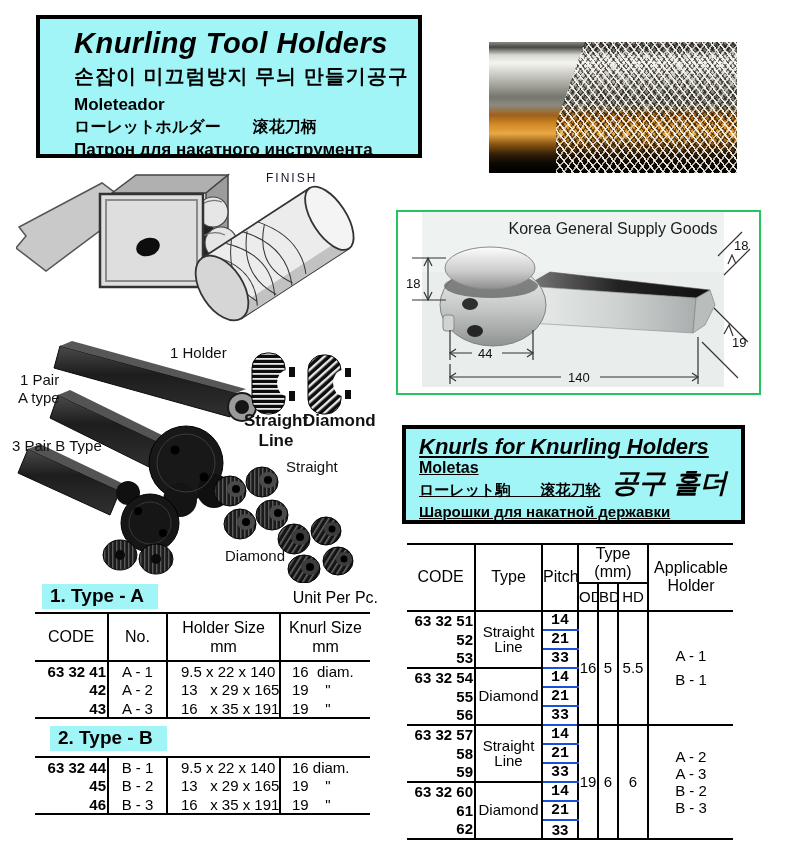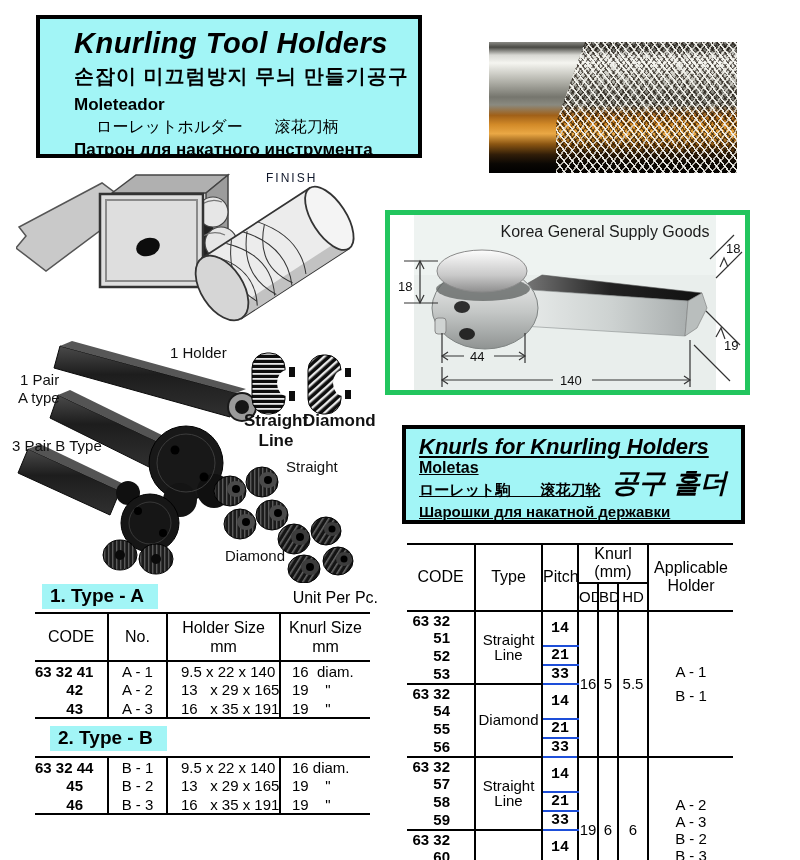--- a/index.html
+++ b/index.html
@@ -8,21 +8,21 @@
     font-family:"Liberation Sans", sans-serif; color:#000;
   }
   .abs { position:absolute; }
 
   
   .title-box { background:#a2f5f6; border:4px solid #000; box-sizing:border-box; }
   #box1 { left:36px; top:15px; width:386px; height:143px; padding:9px 0 0 34px; }
   #box1 .t-main { font-size:29px; font-weight:bold; font-style:italic; letter-spacing:.5px; line-height:1.1; }
   #box1 .t-kr   { font-size:20px; font-weight:bold; margin-top:3px; letter-spacing:1px; }
   #box1 .t-es   { font-size:17px; font-weight:600; margin-top:5px; }
-  #box1 .t-jp   { font-size:16px; font-weight:400; margin-top:2px;margin-left:22px; }
+  #box1 .t-jp   { font-size:16px; font-weight:700; margin-top:2px; }
   #box1 .t-ru   { font-size:17px; font-weight:600; margin-top:2px; }
 
   #box2 { left:402px; top:425px; width:343px; height:99px; padding:6px 0 0 13px;text-decoration:underline; }
   #box2 .t-main { font-size:22px; font-weight:bold; font-style:italic; line-height:1.1; }
   #box2 .t-es   { font-size:16px; font-weight:600; margin-top:0; }
   #box2 .t-jp   { font-size:15px; font-weight:600; margin-top:4px; }
   #box2 .t-ru   { font-size:15px; font-weight:600; margin-top:3px; }
   #box2 .t-kr-big { position:absolute; right:14px; top:36px; font-size:27px; font-weight:bold; font-style:italic; }
 
   
@@ -40,21 +40,21 @@
       repeating-linear-gradient(52deg,  rgba(20,12,4,.55) 2.5px 4px, transparent 4px 6.5px),
       repeating-linear-gradient(-52deg, rgba(20,12,4,.45) 2.5px 4px, transparent 4px 6.5px);
     clip-path:polygon(16% 0, 100% 0, 100% 100%, 0 100%, 0 62%);
   }
 
   
   #finish-label { left:266px; top:171px; font-size:12px; letter-spacing:2px; color:#0f172a; }
   #finish-art { left:16px; top:166px; }
 
   
-  .blue-frame { left:385px; top:210px; width:365px; height:185px; border:5px solid #22c55e; box-sizing:border-box; background:#fff;text-decoration:underline; }
+  .blue-frame { left:396px; top:210px; width:365px; height:185px; border:2px solid #22c55e; box-sizing:border-box; background:#fff;text-decoration:underline; }
 
   
   #tools-art { left:8px; top:333px; }
   .tool-label { position:absolute; font-size:15px; color:#111; line-height:1.15; }
   .tool-label.big { font-size:17px; font-weight:bold; text-align:center; }
 
   
   .sec-head { position:absolute; font-size:19px; font-weight:bold; background:#a2f5f6; padding:1px 14px 2px 8px; }
   #unit-note { left:268px; top:589px; width:110px; font-size:16px; text-align:right; }
 
@@ -66,35 +66,35 @@
   .sb { border-bottom:2px solid #000; }
   .gb { border-bottom:2px solid #000; }
 
   
   .tAB { position:absolute; left:35px; width:335px; border-top:2px solid #000; border-bottom:2px solid #000; }
   #table-a { top:612px; }
   #table-b { top:756px; }
   .tAB thead th { border-bottom:2px solid #000; height:46px; font-size:16px; line-height:1.2; vertical-align:middle; }
   .tAB tbody tr { height:19px; }
   .tAB td { font-size:15px; vertical-align:middle; white-space:pre; }
-  .tAB td.code { text-align:right; padding-right:24px; font-weight:bold; }
+  .tAB td.code { text-align:right; padding-right:1px; font-weight:bold; }
   .tAB td.no   { text-align:center; }
   .tAB td.hs   { padding-left:13px; }
   .tAB td.ks   { padding-left:11px; }
 
   
   #knurl-table { position:absolute; left:407px; top:543px; width:326px;
                  border-top:2px solid #000; border-bottom:2px solid #000; }
   #knurl-table th { font-size:16px; vertical-align:middle; line-height:1.15; }
   #knurl-table thead th { border-bottom:2px solid #000; }
   #knurl-table .tier1 th { height:30px; }
   #knurl-table .tier2 th { height:26px; font-size:15px; }
   #knurl-table tbody tr { height:17px; }
   #knurl-table td { font-size:15px; vertical-align:middle; text-align:center; }
-  #knurl-table td.code { text-align:right; padding-right:24px; font-weight:bold; }
+  #knurl-table td.code { text-align:right; padding-right:1px; font-weight:bold; }
   #knurl-table td.pitch { font-weight:bold; }
   #knurl-table td.type div { width:62px; margin:0 auto; line-height:1.05; }
   #knurl-table td.app div { line-height:17px; }
   #knurl-table td.app.sp2 div { margin:7px 0; }
 </style>
 </head>
 <body>
 
 <div class="page">
 
@@ -418,21 +418,21 @@
       <col style="width:20px">
         <col style="width:20px">
         <col style="width:30px">
         <col style="width:85px">
     </colgroup>
     <thead>
       <tr class="tier1">
         <th class="br" rowspan="2">CODE</th>
         <th class="br" rowspan="2">Type</th>
         <th class="br" rowspan="2">Pitch</th>
-        <th class="br" colspan="3">Knurl (mm)</th>
+        <th class="br" colspan="3">Type (mm)</th>
         <th rowspan="2">
           <div>Applicable</div>
           <div>Holder</div>
         </th>
       </tr>
       <tr class="tier2">
         <th class="br">OD</th>
         <th class="br">BD</th>
         <th class="br">HD</th>
       </tr>

